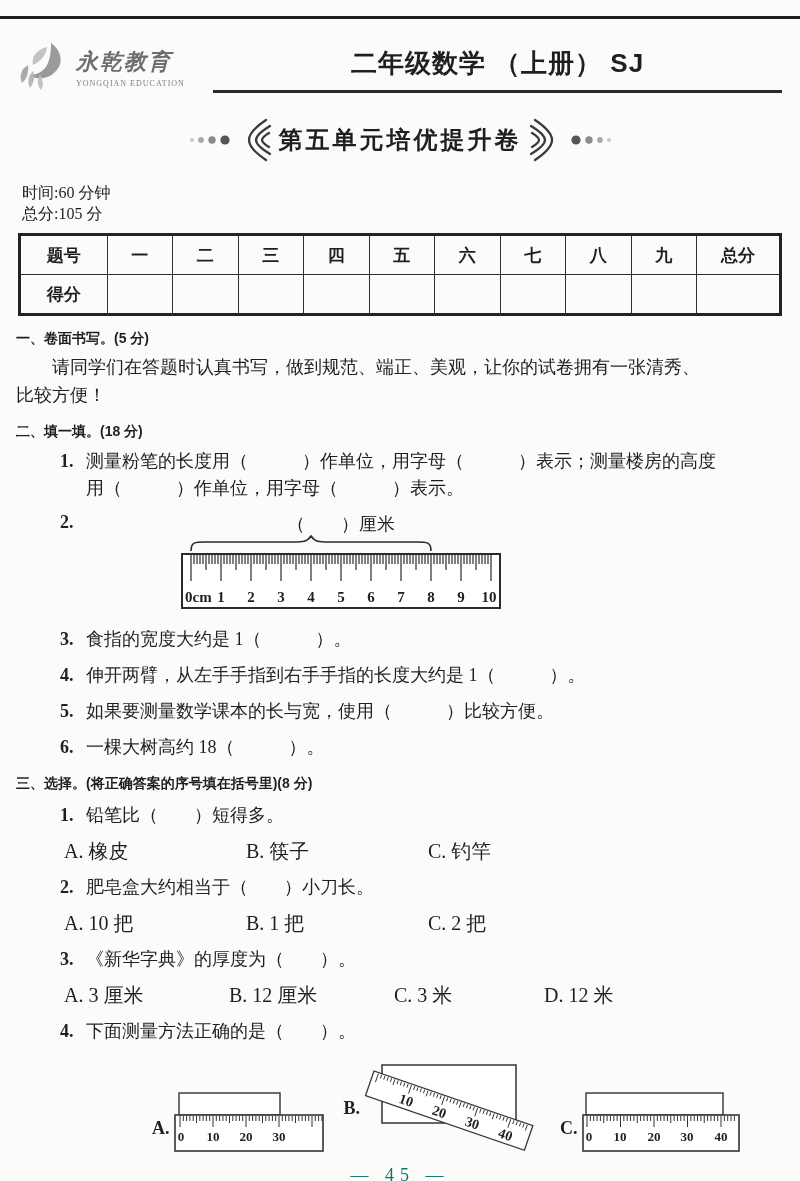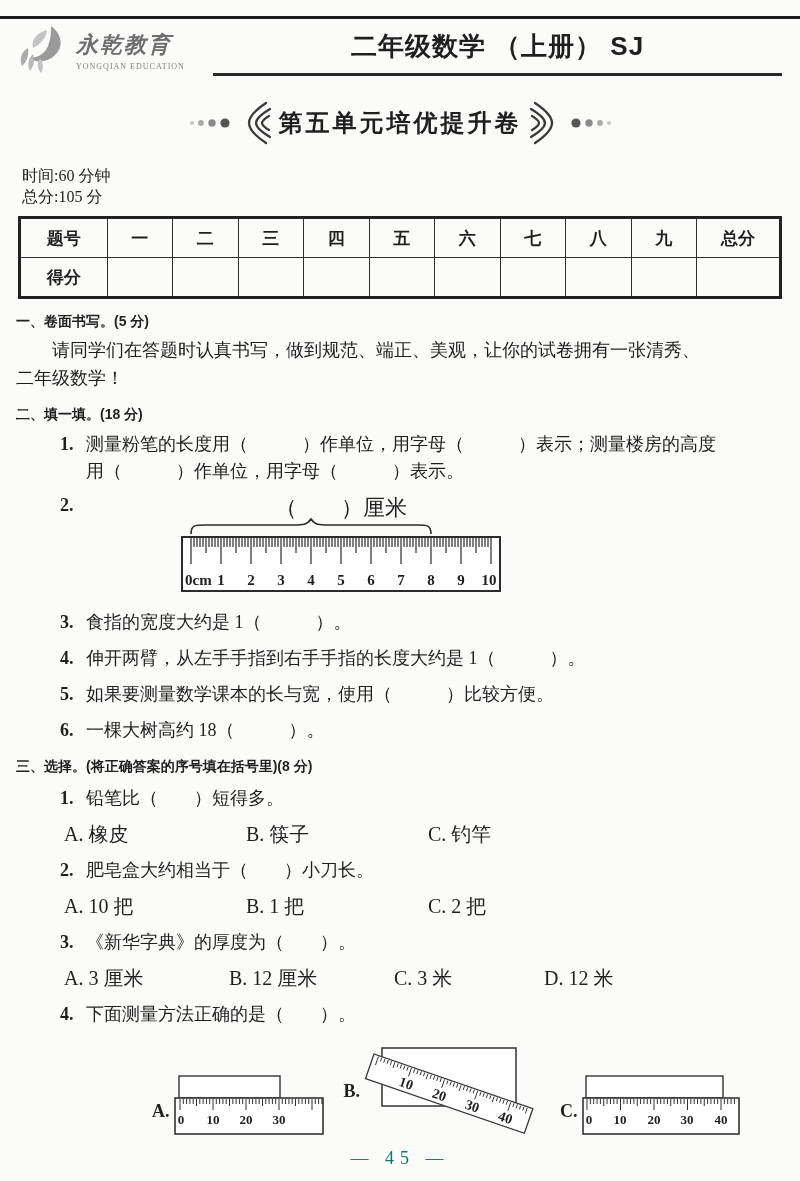--- a/index.html
+++ b/index.html
@@ -4,21 +4,21 @@
 <style>
   html,body{margin:0;padding:0;}
   body{
     width:800px;height:1181px;overflow:hidden;
     background:#fbfbfa;color:#1f1f1f;
     font-family:"Liberation Serif","DejaVu Serif",serif;
   }
   .page{position:relative;width:800px;height:1181px;}
   .top-rule{height:3px;background:#1c1c1c;margin-top:16px;}
   
-  .header{display:flex;align-items:flex-end;padding:5px 18px 0 18px;}
+  .header{display:flex;align-items:flex-end;padding:22px 18px 0 18px;}
   .logo{display:flex;align-items:center;gap:6px;width:195px;}
   .logo-text .cn{font-size:22px;font-weight:bold;color:#6e6e6e;letter-spacing:2px;font-style:italic;}
   .logo-text .en{font-size:8px;color:#7d7d7d;letter-spacing:1px;margin-top:2px;}
   .course{flex:1;border-bottom:3px solid #2a2a2a;padding-bottom:9px;text-align:center;}
   .course .t{font-size:26px;font-weight:bold;font-family:Liberation Sans, sans-serif;letter-spacing:1px;}
   
   .banner{margin-top:24px;display:flex;justify-content:center;align-items:center;gap:8px;}
   .banner .t{font-size:24px;font-weight:bold;letter-spacing:3px;font-family:"Liberation Sans","DejaVu Sans",sans-serif;}
   
   .meta{display:flex;justify-content:space-between;padding:0 22px;margin-top:20px;font-size:16px;flex-direction:column;}
@@ -29,21 +29,21 @@
   
   .sec-h{font-family:"Liberation Sans","DejaVu Sans",sans-serif;font-weight:bold;font-size:14px;padding:0 16px;margin-top:14px;}
   .para{font-size:18px;line-height:28px;padding:0 16px;margin-top:5px;}
   .para .ind{padding-left:2em;}
   .q{display:flex;margin-left:60px;margin-right:14px;font-size:18px;line-height:27px;margin-top:7px;}
   .q .num{width:26px;font-weight:bold;flex:none;}
   .q .txt{flex:1;}
   .q.sp{margin-top:9px;}
   
   .ruler-block{margin-left:95px;margin-top:2px;width:320px;}
-  .ruler-cap{text-align:center;font-size:22px;height:24px;}
+  .ruler-cap{text-align:center;font-size:18px;height:24px;}
   .brace{display:block;margin:0;}
   
   .opts{display:flex;margin-left:64px;font-size:20px;line-height:27px;margin-top:9px;}
   .opts span{width:182px;flex:none;}
   .opts.four span{width:165px;}
   .opts.four span:nth-child(3){width:150px;}
   .opts span:last-child{width:auto;}
   
   .figrow{display:flex;align-items:flex-end;margin-left:152px;margin-top:8px;gap:20px;}
   .fig{display:flex;align-items:flex-end;gap:4px;}
@@ -153,21 +153,21 @@
           <td></td>
       <td></td>
           <td></td>
     </tr>
   </tbody>
     </table>
 
   <div class="sec-h">一、卷面书写。(5 分)</div>
   <div class="para">
     <div class="ind">请同学们在答题时认真书写，做到规范、端正、美观，让你的试卷拥有一张清秀、</div>
-    <div>二年级数学！</div>
+    <div>比较方便！</div>
   </div>
 
   <div class="sec-h">二、填一填。(18 分)</div>
 
   <div class="q">
     <span class="num">1.</span>
     <div class="txt">
       <div>测量粉笔的长度用（　　　）作单位，用字母（　　　）表示；测量楼房的高度</div>
       <div>用（　　　）作单位，用字母（　　　）表示。</div>
     </div>

